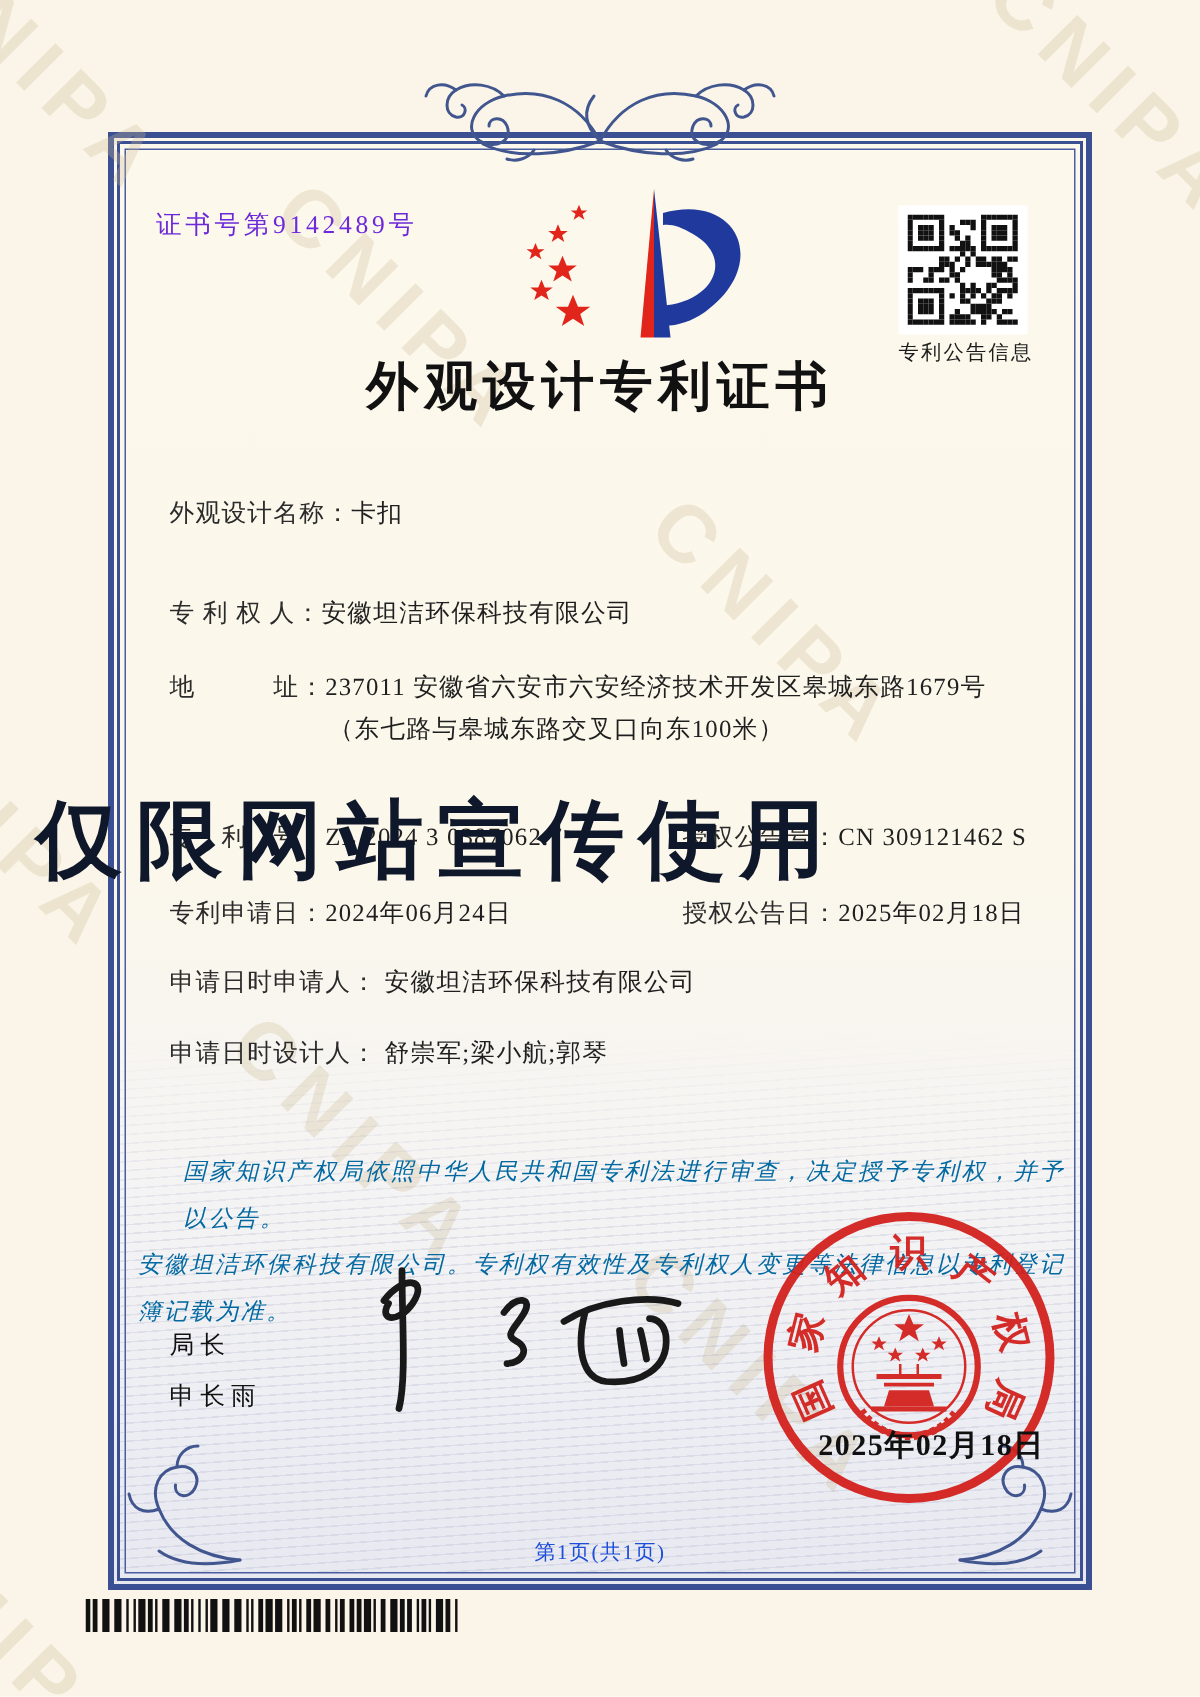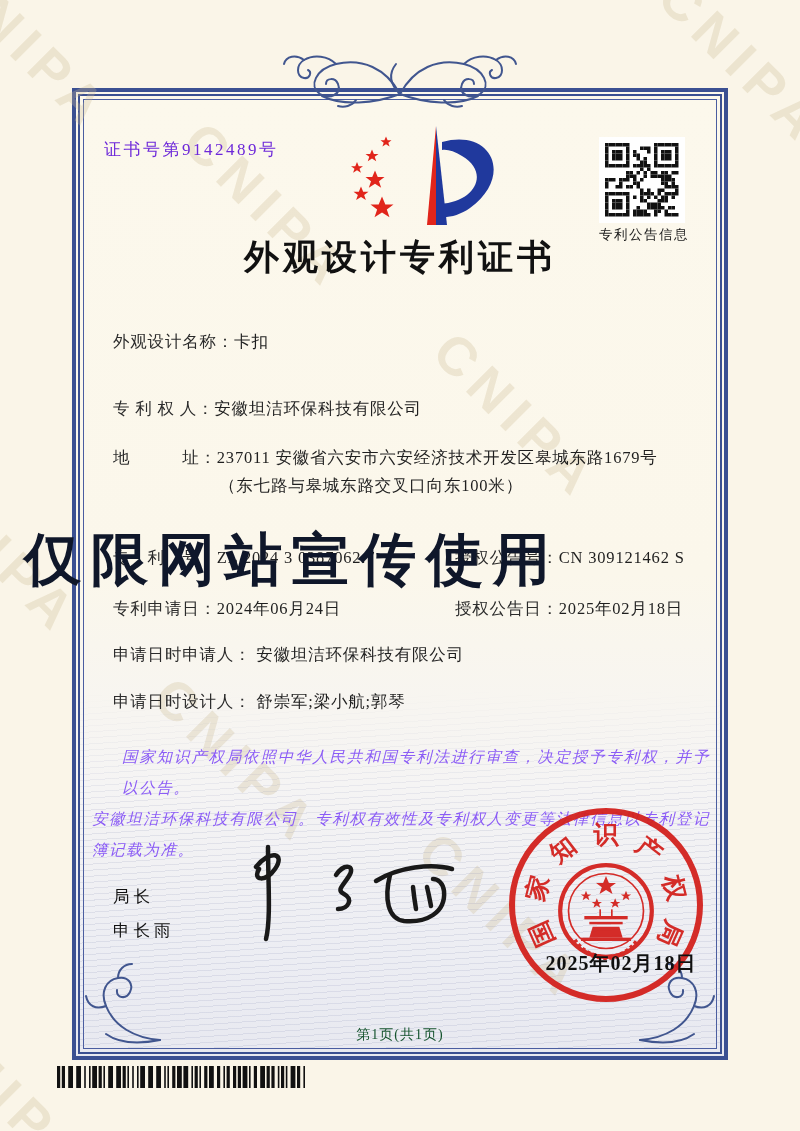--- a/index.html
+++ b/index.html
@@ -38,22 +38,22 @@
   .title{left:0; top:234px; width:100%; text-align:center; font-size:35px; font-weight:700;
          letter-spacing:4px; color:#111;}
   .qr-wrap{left:599px; top:137px; width:86px; height:86px; background:#fff; z-index:3;}
   .qr-wrap svg{display:block; margin:6px;}
   .qr-caption{left:592px; top:226px; width:104px; text-align:center; font-size:13.5px;
               letter-spacing:1.5px; color:#1c1c1c;}
   .row{left:113px; font-size:16.5px; letter-spacing:0.8px; color:#2b2b2b; white-space:nowrap;}
   .row .lbl{color:#2b2b2b;}
   .row .val{color:#1f1f1f;}
   .col-r{position:absolute; left:342px; top:0; white-space:nowrap;}
-  .statement{left:92px; top:741px; width:618px; font-size:15.5px; line-height:31px;
-             letter-spacing:1.6px; font-style:italic; color:#8b5cf6; text-align:justify;}
+  .statement{left:92px; top:766px; width:618px; font-size:15.5px; line-height:31px;
+             letter-spacing:1.6px; font-style:italic; color:#0369a1; text-align:justify;}
   .statement .ln1{padding-left:30px;}
   .sig-title{left:113px; top:886px; font-family:"Liberation Sans",sans-serif; font-size:16.5px;
              letter-spacing:4px; color:#111;}
   .sig-name{left:113px; top:920px; font-family:"Liberation Sans",sans-serif; font-size:16.5px;
             letter-spacing:4px; color:#111;}
   .sig-svg{left:218px; top:843px; z-index:3;}
   
   .seal{left:509px; top:808px; width:194px; height:194px; z-index:4; opacity:0.94;}
   .seal-ring{position:absolute; inset:0; border:6px solid #d3201c; border-radius:50%;}
   .seal-char{
@@ -65,21 +65,21 @@
   .seal-emblem{position:absolute; left:50%; top:53%; transform:translate(-50%,-50%);}
   .seal-date{left:541px; top:950px; z-index:5; font-size:20px; font-weight:700; color:#101010;
              letter-spacing:1px; width:160px; text-align:center;}
   
   .wm-banner{
     left:24px; top:522px; z-index:6; font-family:"Liberation Sans",sans-serif;
     font-weight:700; font-size:57px; letter-spacing:10px; color:#0f172a;
     white-space:nowrap; pointer-events:none;
   }
   .page-info{left:0; top:1026px; width:100%; text-align:center; font-size:14px;
-             letter-spacing:1px; color:#14532d; z-index:3;}
+             letter-spacing:1px; color:#1d4ed8; z-index:3;}
   .barcode{left:57px; top:1066px; z-index:3;}
 </style>
 </head>
 <body>
 
 <div class="page">
 
   <div class="wm-diag" style="left:-25px; top:-50px;">CNIPA</div>
   <div class="wm-diag" style="left:215px; top:110px;">CNIPA</div>
   <div class="wm-diag" style="left:690px; top:-35px;">CNIPA</div>

